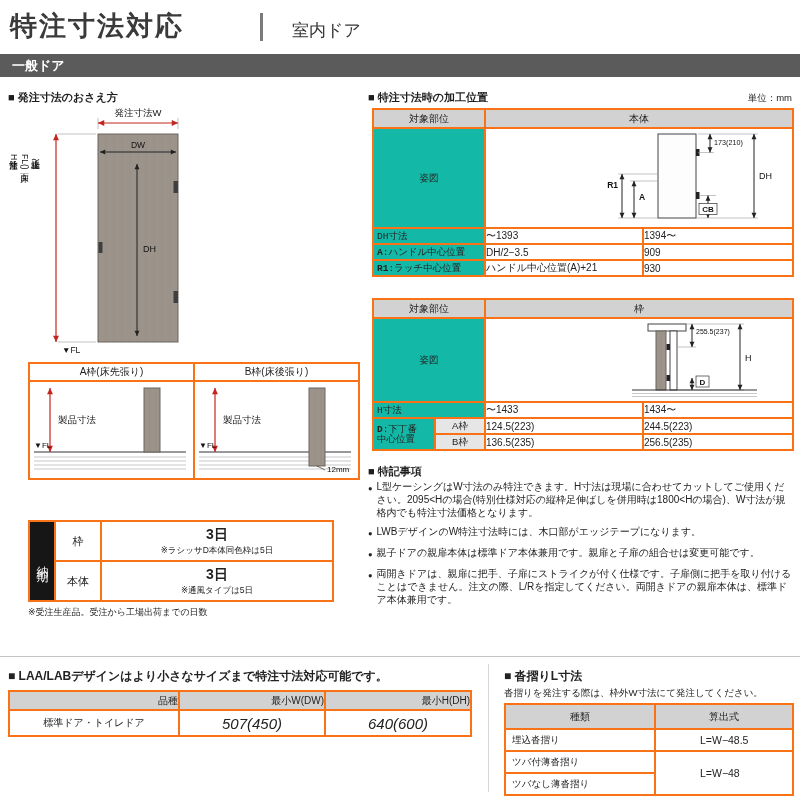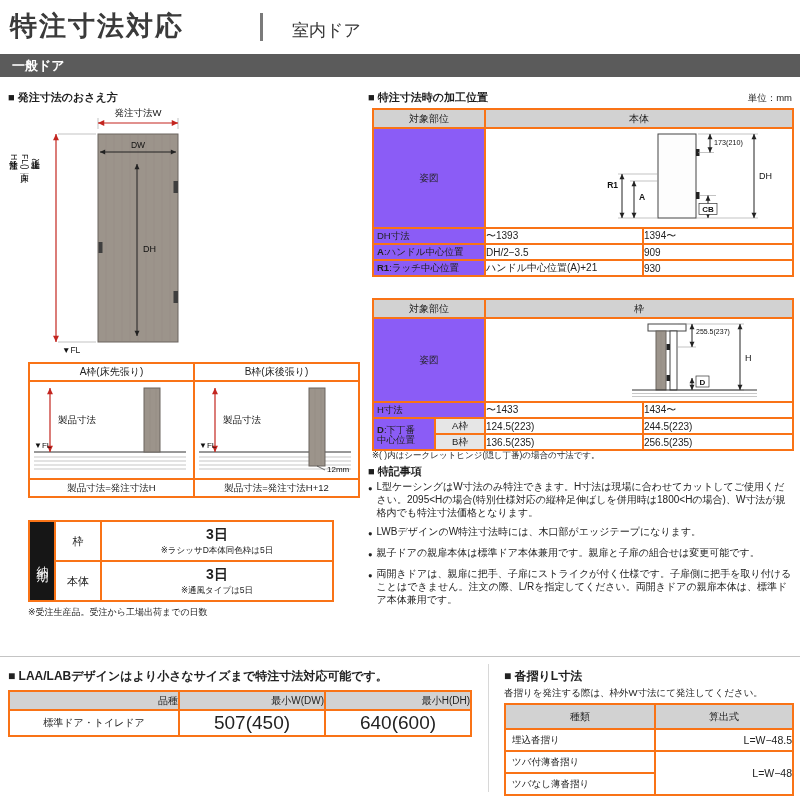--- a/index.html
+++ b/index.html
@@ -34,47 +34,47 @@
   .nouki-cell { width:26px; background:#161616 !important; color:#fff; writing-mode:vertical-rl;
                 text-align:center; font-size:12px; letter-spacing:5px; }
   .part-cell { width:46px; font-size:11px; text-align:center; height:40px; }
   .day-cell  { padding:3px 2px; }
   .days { font-size:14px; font-weight:bold; text-align:center; }
   .dnote { font-size:8.5px; text-align:center; margin-top:1px; }
 
   
   .proc { position:absolute; left:372px; width:420px; font-size:10px; }
   .proc th { background:#d2d2d2; height:19px; font-size:10px; text-align:center; }
-  .proc td.lbl { background:#8b5cf6; font-size:9.5px; padding-left:3px; height:16px; }
+  .proc td.lbl { background:#14b8a6; font-size:9.5px; padding-left:3px; height:16px;font-family:Liberation Mono, monospace; }
   .proc td.val { text-align:left; height:16px; background:#fff; }
   .proc td.figcell { background:#fff; text-align:right; padding:1px 0; }
   .proc td.sub { background:#e6e6e6; font-size:9.5px; text-align:center; height:16px; }
   .proc .lbl2 { line-height:10px; padding-top:1px; }
 
   .notes { position:absolute; left:368px; top:480px; width:426px; }
   .note-item { display:flex; font-size:10px; line-height:13px; margin-bottom:6px; }
   .note-item .blt { flex:none; font-size:7.5px; margin:2px 4px 0 0; }
   .note-item .ntext { flex:1; }
 
   
   .bdiv { position:absolute; left:0; top:656px; width:800px; border-top:1px solid #c4c4c4; }
   .vdiv { position:absolute; left:488px; top:664px; width:1px; height:128px; background:#d8d8d8; }
   .h2b { position:absolute; font-size:12px; font-weight:bold; }
 
   .laa { position:absolute; left:8px; top:690px; width:462px; }
   .laa th { background:#d2d2d2; height:19px; font-size:10px; text-align:right; }
   .laa td { height:26px; text-align:center; background:#fff; }
   .laa td.name { font-size:10px; }
-  .laa td.big { font-size:19px; }
+  .laa td.big { font-size:15px;font-style:italic; }
 
   .ktz { position:absolute; left:504px; top:703px; width:288px; }
   .ktz th { background:#d2d2d2; height:25px; font-size:10px; text-align:center; }
   .ktz td { height:22px; background:#fff; }
   .ktz td.type { font-size:9.5px; padding-left:6px; }
-  .ktz td.fml { font-size:10.5px; text-align:right;padding-left:44px; }
+  .ktz td.fml { font-size:10.5px; text-align:left;padding-left:44px; }
 
   
   .dimK { stroke:#222; stroke-width:1; }
   .dimR { stroke:#c3251f; stroke-width:1.2; }
   .tick { stroke:#9a9a9a; stroke-width:0.6; }
   .hatch { stroke:#b0b0b0; stroke-width:0.7; }
   svg text { fill:#111; }
 </style>
 </head>
 <body>
@@ -179,24 +179,20 @@
           <rect x="114" y="6" width="16" height="78" fill="#9c948b" stroke="#6b655f"></rect>
           <line x1="120" y1="7" x2="120" y2="83" stroke="#948c83" stroke-width="0.6"></line>
           <line x1="126" y1="7" x2="126" y2="83" stroke="#948c83" stroke-width="0.6"></line>
           <line class="dimR" x1="20" y1="6" x2="20" y2="70" marker-start="url(#aR)" marker-end="url(#aR)"></line>
           <text x="28" y="41" font-size="9.5">製品寸法</text>
           <text x="4" y="66" font-size="8">▼FL</text>
           <line x1="122" y1="84" x2="130" y2="88" stroke="#333" stroke-width="0.7"></line>
           <text x="132" y="90" font-size="8">12mm</text>
         </svg>
       </td>
-    </tr>
-    <tr>
-      <td class="formula">製品寸法=発注寸法H</td>
-      <td class="formula">製品寸法=発注寸法H+12</td>
     </tr>
   </tbody>
     </table>
 
   <table class="delivery">
     <tbody>
         <tr>
       <td class="nouki-cell" rowspan="2">納期</td>
       <td class="part-cell">枠</td>
       <td class="day-cell">
@@ -327,21 +323,20 @@
       <td class="val">124.5(223)</td>
       <td class="val">244.5(223)</td>
     </tr>
     <tr>
       <td class="sub">B枠</td>
       <td class="val">136.5(235)</td>
       <td class="val">256.5(235)</td>
     </tr>
   </tbody>
     </table>
-  <div class="small-note" style="left:372px; top:450px; font-size:8.5px;">※( )内はシークレットヒンジ(隠し丁番)の場合の寸法です。</div>
 
   <div class="h2" style="left:368px; top:464px;">■ 特記事項</div>
   <div class="notes">
     <div class="note-item">
       <span class="blt">●</span>
       <span class="ntext">L型ケーシングはW寸法のみ特注できます。H寸法は現場に合わせてカットしてご使用ください。2095&lt;Hの場合(特別仕様対応の縦枠足伸ばしを併用時は1800&lt;Hの場合)、W寸法が規格内でも特注寸法価格となります。</span>
     </div>
     <div class="note-item">
       <span class="blt">●</span>
       <span class="ntext">LWBデザインのW特注寸法時には、木口部がエッジテープになります。</span>

